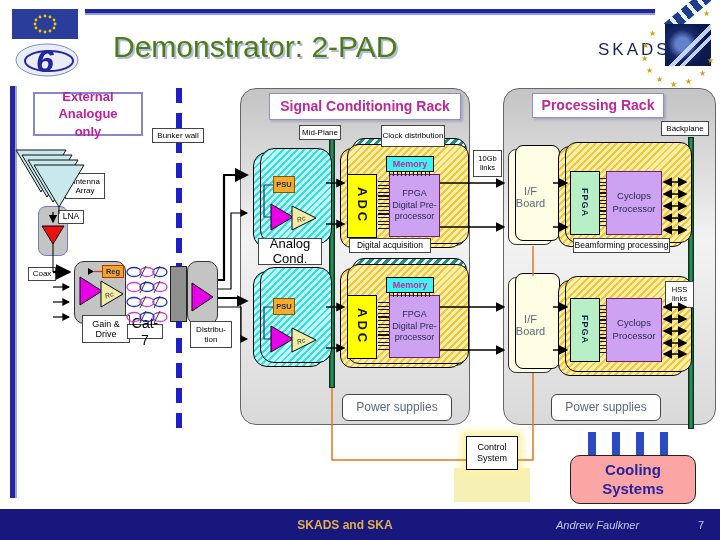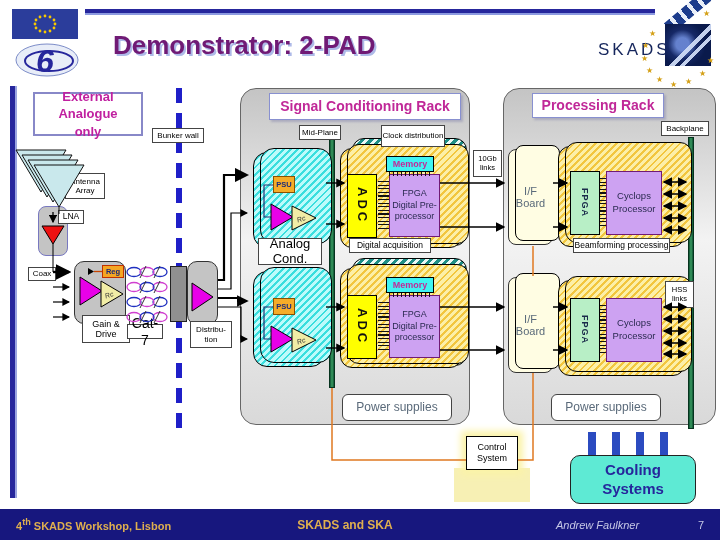--- a/index.html
+++ b/index.html
@@ -2,21 +2,21 @@
 <html><head>
 <meta charset="utf-8">
 <style>
   html,body{margin:0;padding:0;background:#fff;}
   .slide{position:relative;width:720px;height:540px;background:#fff;overflow:hidden;
          font-family:"Liberation Sans","DejaVu Sans",sans-serif;}
   .abs{position:absolute;box-sizing:border-box;}
 
   
   .hrule{background:#26269C;border-bottom:2px solid #8C9AE0;z-index:2;}
-  .title{font-size:26px;font-weight:bold;color:#701a75;text-shadow:2px 2px 0 #AEBAE8;z-index:3;white-space:nowrap;}
+  .title{font-size:30px;font-weight:normal;color:#4d7c0f;text-shadow:2px 2px 0 #AEBAE8;z-index:3;white-space:nowrap;}
   .skads-text{font-size:17px;letter-spacing:3px;color:#16265C;z-index:3;}
   .skads-square{background:
       linear-gradient(135deg, transparent 52%, rgba(205,218,245,.95) 52% 58%, transparent 58% 64%, rgba(205,218,245,.95) 64% 70%, transparent 70%),
       radial-gradient(circle at 38% 48%, rgba(110,140,220,.9) 0 18%, rgba(30,50,120,.6) 40%, transparent 65%),
       #0A1A4C;z-index:4;}
   .skads-banner{background:repeating-linear-gradient(90deg,#1C3C8C 0 7px,#E8EEF8 7px 11px);
       transform:rotate(-40deg);transform-origin:left center;z-index:3;}
   .gstar{position:absolute;font-size:8px;color:#D4A017;z-index:5;line-height:1;}
   .vstripe{background:#26269C;border-right:2px solid #9AA4E0;z-index:1;}
 
@@ -59,21 +59,21 @@
   .graybox{background:#C4C4C4;border:1.5px solid #7878C0;border-radius:10px;z-index:3;}
   .connector{background:#909090;border:1px solid #222;z-index:3;}
   .dash-wall{background:repeating-linear-gradient(180deg,#1F1FC8 0 15px,transparent 15px 25px);z-index:1;}
   .extbox{background:#fff;border:2px solid #8888C8;color:#C020A0;font-weight:bold;font-size:13px;
        display:flex;align-items:center;justify-content:center;text-align:center;line-height:1.35;z-index:6;}
   .regbox{background:#F5A623;border:1px solid #C03000;color:#1A2A7A;font-weight:bold;font-size:7.5px;
        display:flex;align-items:center;justify-content:center;z-index:5;}
   .ctrl{background:#fff;border:1px solid #000;font-size:9px;line-height:1.2;text-align:center;
        display:flex;align-items:center;justify-content:center;z-index:6;box-shadow:0 0 7px 5px #FBF3A8;}
   .pedestal{background:#F7F0B4;z-index:4;}
-  .cooling{background:#5eead4;border:1.5px solid #222;border-radius:10px;display:flex;align-items:center;
+  .cooling{background:#fca5a5;border:1.5px solid #222;border-radius:10px;display:flex;align-items:center;
        justify-content:center;z-index:6;}
   .cooling span{display:block;width:84px;text-align:center;font-size:15px;font-weight:bold;color:#26269C;line-height:1.25;}
   .cbar{background:#2B4BC0;z-index:5;}
 
   
   .footer{background:#17177E;z-index:7;display:flex;align-items:center;}
   .f-left{position:absolute;left:16px;font-size:11px;font-weight:600;color:#DFAF4F;}
   .f-center{position:absolute;left:225px;width:240px;text-align:center;font-size:12px;font-weight:bold;color:#DFAF4F;}
   .f-author{position:absolute;left:556px;font-size:11px;color:#C6C8E6;font-style:italic;}
   .f-page{position:absolute;left:698px;font-size:11px;color:#C6C8E6;}
@@ -208,21 +208,20 @@
   <div class="abs ctrl" style="left:466px;top:436px;width:52px;height:34px">Control System</div>
   <div class="abs cbar" style="left:588px;top:432px;width:8px;height:27px"></div>
   <div class="abs cbar" style="left:612px;top:432px;width:8px;height:27px"></div>
   <div class="abs cbar" style="left:636px;top:432px;width:8px;height:27px"></div>
   <div class="abs cbar" style="left:660px;top:432px;width:8px;height:27px"></div>
   <div class="abs cooling" style="left:570px;top:455px;width:126px;height:49px">
     <span>Cooling Systems</span>
   </div>
 
   <div class="abs footer" style="left:0;top:509px;width:720px;height:31px">
-    <div class="f-left"><span>4</span><sup>th</sup><span> SKADS Workshop, Lisbon</span></div>
     <div class="f-center">SKADS and SKA</div>
     <div class="f-author">Andrew Faulkner</div>
     <div class="f-page">7</div>
   </div>
 
   <svg class="overlay" width="720" height="540" viewBox="0 0 720 540">
     <defs>
       <marker id="ah" viewBox="0 0 10 10" refX="8.5" refY="5" markerWidth="6.5" markerHeight="6.5" orient="auto-start-reverse">
         <path d="M0,0 L10,5 L0,10 z" fill="#000"></path>
       </marker>

